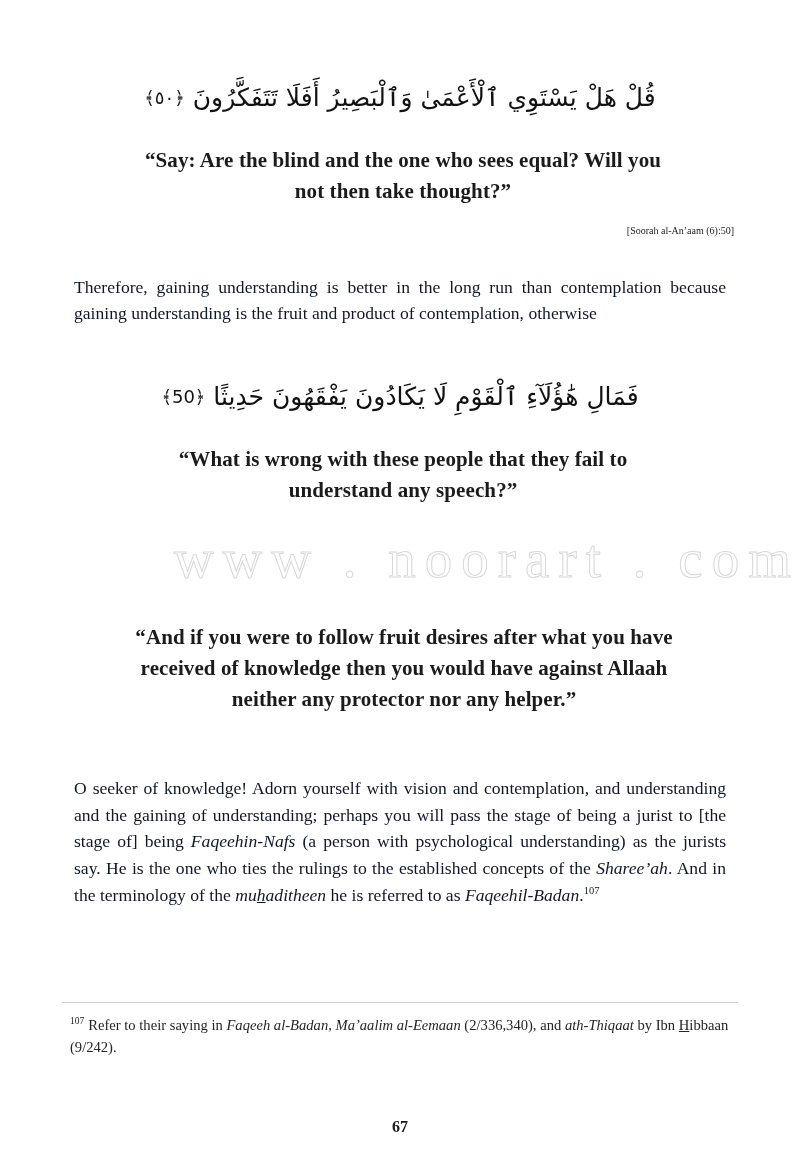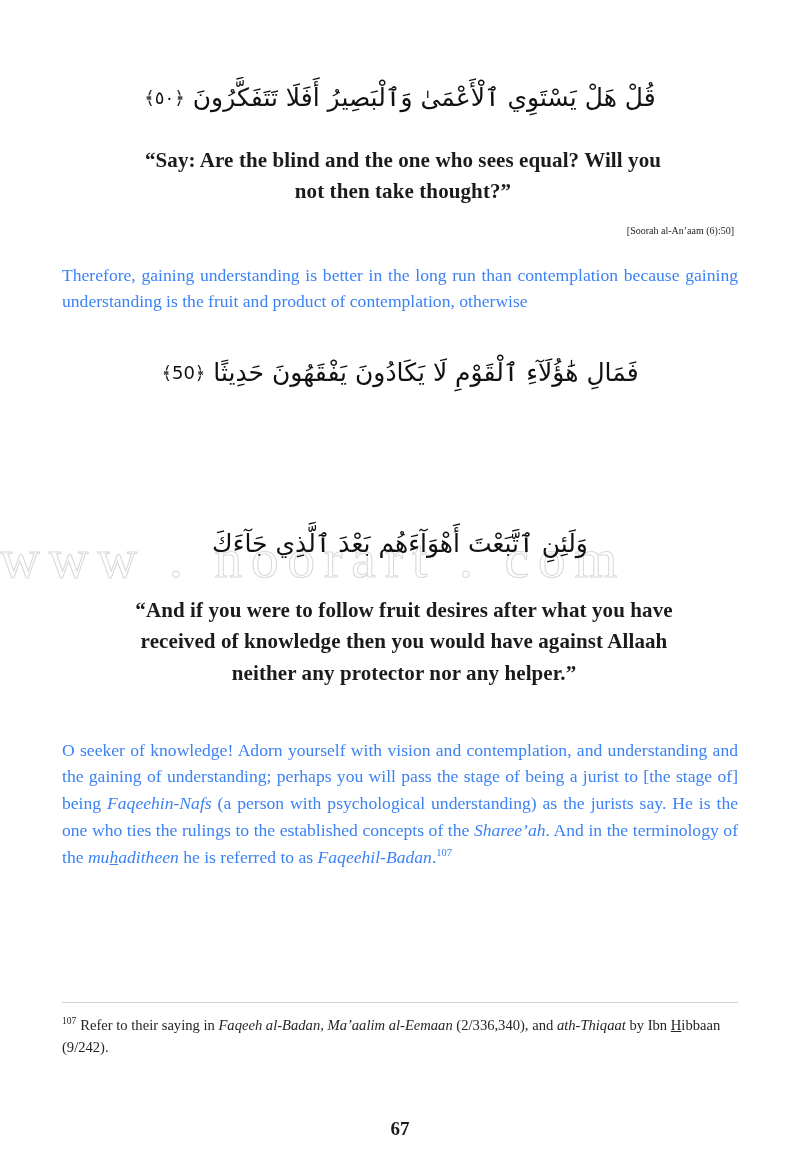--- a/index.html
+++ b/index.html
@@ -21,21 +21,21 @@
     inset: 0;
     padding: 0;
   }
 
   
   .watermark {
     position: absolute;
     top: 527px;
     left: 0;
     width: 800px;
-    text-align: left;
+    text-align: right;
     font-family: "Liberation Serif", "DejaVu Serif", serif;
     font-size: 55px;
     letter-spacing: 9px;
     color: #ffffff;
     -webkit-text-stroke: 1px #d8d8d8;
     text-shadow: 0 0 0 #e4e4e4;
     white-space: nowrap;
     z-index: 0;
     user-select: none;
     font-weight: 400;
@@ -89,22 +89,22 @@
     padding-right: 4px;
     color: #1b1b1b;
   }
 
   
   .para {
     font-size: 17.6px;
     line-height: 1.52;
     text-align: justify;
     text-justify: inter-word;
-    margin: 0;
-    color: #3b82f6;
+    margin: 12px;
+    color: #0f172a;
   }
   .para i { font-style: italic; }
   .para .u { text-decoration: underline; }
   sup.fn {
     font-size: 10.5px;
     vertical-align: super;
     line-height: 0;
   }
   .sp-16 { height: 16px; }
   .sp-18 { height: 18px; }
@@ -125,40 +125,40 @@
   .footnote-rule {
     border: 0;
     border-top: 1px solid #d0d0d0;
     margin: 0 0 12px 0;
     height: 0;
   }
   .footnote {
     font-size: 14.6px;
     line-height: 1.5;
     text-align: left;
-    margin: 0;
+    margin: 8px;
     color: #242424;
   }
   .footnote sup {
     font-size: 9.5px;
     vertical-align: super;
     line-height: 0;
     margin-right: 4px;
   }
   .footnote i { font-style: italic; }
   .footnote .u { text-decoration: underline; }
 
   
   .page-number {
     position: absolute;
     left: 0;
     right: 0;
     top: 1118px;
     text-align: center;
-    font-size: 19px;
+    font-size: 16px;
     font-weight: bold;
     color: #1b1b1b;
     z-index: 3;
   }
 </style>
 </head>
 <body>
 
 <div class="page">
 
@@ -182,31 +182,31 @@
     <div class="sp-26"></div>
 
     <p class="para">Therefore, gaining understanding is better in the long run than contemplation because gaining understanding is the fruit and product of contemplation, otherwise</p>
 
     <div class="sp-30"></div>
 
     <p class="ayah"><span>فَمَالِ هَٰؤُلَآءِ ٱلْقَوْمِ لَا يَكَادُونَ يَفْقَهُونَ حَدِيثًا</span> <span class="marker">﴿<span>50</span>﴾</span></p>
 
     <div class="sp-18"></div>
 
+    <p class="translation">“What is wrong with these people that they fail to understand any speech?”</p>
 
     <div class="sp-18"></div>
 
 
     <div class="sp-26"></div>
 
 
     <div class="sp-34"></div>
     <div class="sp-16"></div>
 
-    <p class="ayah two-line">وَلَئِنِ ٱتَّبَعْتَ أَهْوَآءَهُم بَعْدَ ٱلَّذِي جَآءَكَ</p>
 
     <div class="sp-22"></div>
 
     <p class="translation wide">“And if you were to follow fruit desires after what you have received of knowledge then you would have against Allaah neither any protector nor any helper.”</p>
 
     <div class="sp-18"></div>
 
 
     <div class="sp-30"></div>
 

